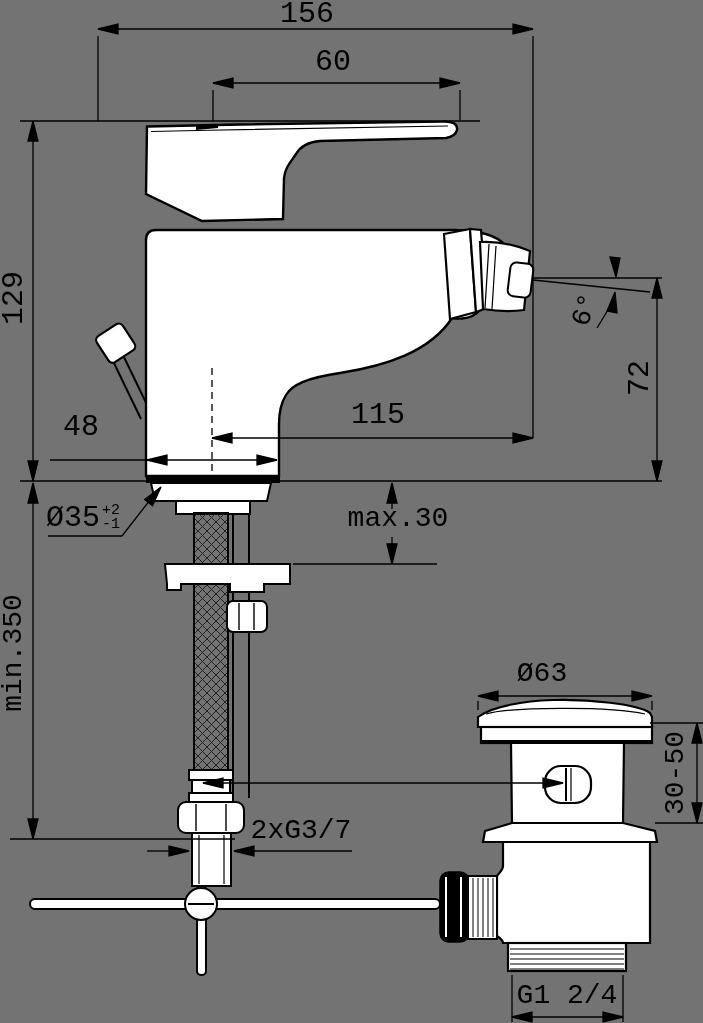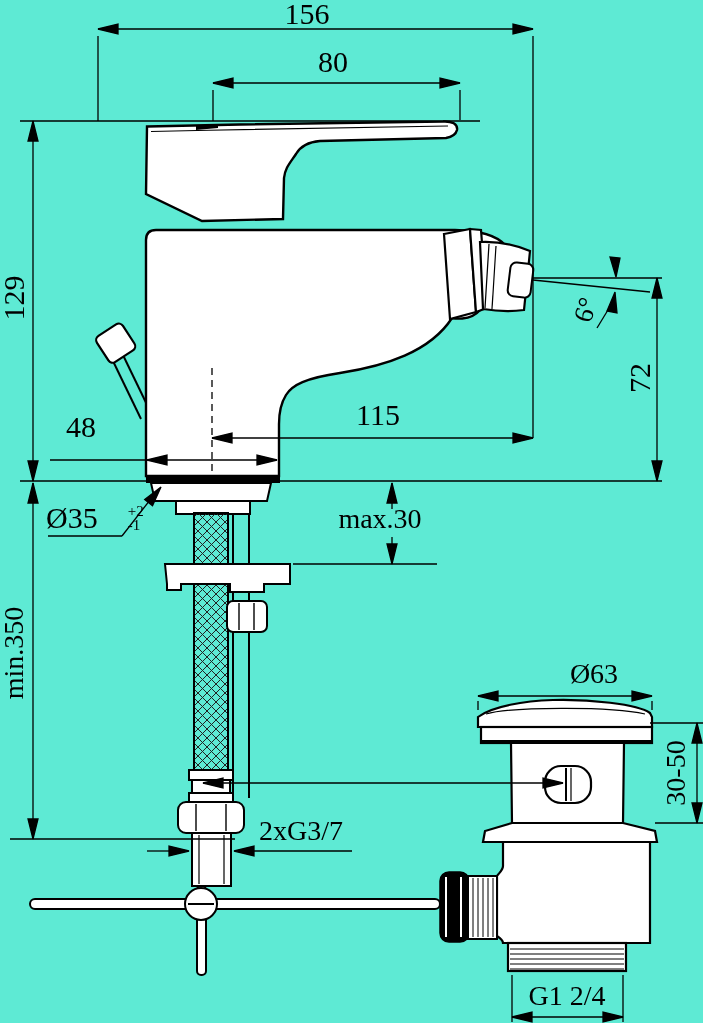--- a/index.html
+++ b/index.html
@@ -1,17 +1,17 @@
 <!DOCTYPE html>
 <html><head>
 <meta charset="utf-8">
 <style>
   html,body{margin:0;padding:0;background:#fff;}
-  #stage{position:relative;width:703px;height:1023px;background:#5eead4;overflow:hidden;
-         font-family:Liberation Serif, serif;}
+  #stage{position:relative;width:703px;height:1023px;background:#737373;overflow:hidden;
+         font-family:Liberation Mono, monospace;}
   #art{position:absolute;left:0;top:0;}
   .lbl{position:absolute;color:#000;white-space:nowrap;
        transform:translate(-50%,-50%);font-size:28px;line-height:1;}
   .big{font-size:30px;}
   .rot90{transform:translate(-50%,-50%) rotate(-90deg);}
   .rot73{transform:translate(-50%,-50%) rotate(-73deg);font-size:27px;}
   .dia-wrap{position:absolute;display:flex;align-items:center;transform:translate(0,-50%);}
   .tol{display:flex;flex-direction:column;justify-content:center;font-size:15px;line-height:14px;margin-left:2px;}
 </style>
 </head>
@@ -203,35 +203,35 @@
 
     <line x1="512" y1="1017" x2="623" y2="1017"></line>
     <polygon points="512,1017 532,1012 532,1022"></polygon>
         <polygon points="623,1017 603,1012 603,1022"></polygon>
     <line x1="512" y1="975" x2="512" y2="1022"></line>
     <line x1="623" y1="975" x2="623" y2="1022"></line>
   </g>
 </svg>
 
 <span class="lbl big" style="left:307px;top:14px;">156</span>
-<span class="lbl big" style="left:333px;top:62px;">80</span>
+<span class="lbl big" style="left:333px;top:62px;">60</span>
 <span class="lbl big rot90" style="left:14px;top:298px;">129</span>
 <span class="lbl big" style="left:81px;top:427px;">48</span>
 <span class="lbl big" style="left:362px;top:415px;margin-left:16px;">115</span>
 <span class="lbl big rot90" style="left:640px;top:378px;">72</span>
 <span class="lbl rot73" style="left:586px;top:310px;">6°</span>
 
-<div class="dia-wrap" style="left:46px;top:518px;gap:28px;">
+<div class="dia-wrap" style="left:46px;top:518px;">
   <span class="big">Ø35</span>
   <span class="tol">
     <span>+2</span>
     <span>-1</span>
   </span>
 </div>
 
-<span class="lbl" style="left:380px;top:519px;text-align:center;">max.30</span>
+<span class="lbl" style="left:398px;top:519px;text-align:center;">max.30</span>
 <span class="lbl rot90" style="left:14px;top:653px;">min.350</span>
 <span class="lbl" style="left:301px;top:831px;">2xG3/7</span>
-<span class="lbl" style="left:594px;top:674px;text-align:center;">Ø63</span>
+<span class="lbl" style="left:542px;top:674px;text-align:center;">Ø63</span>
 <span class="lbl rot90" style="left:676px;top:773px;">30-50</span>
 <span class="lbl" style="left:567px;top:996px;">G1 2/4</span>
 
 </div>
 
 </body></html>

